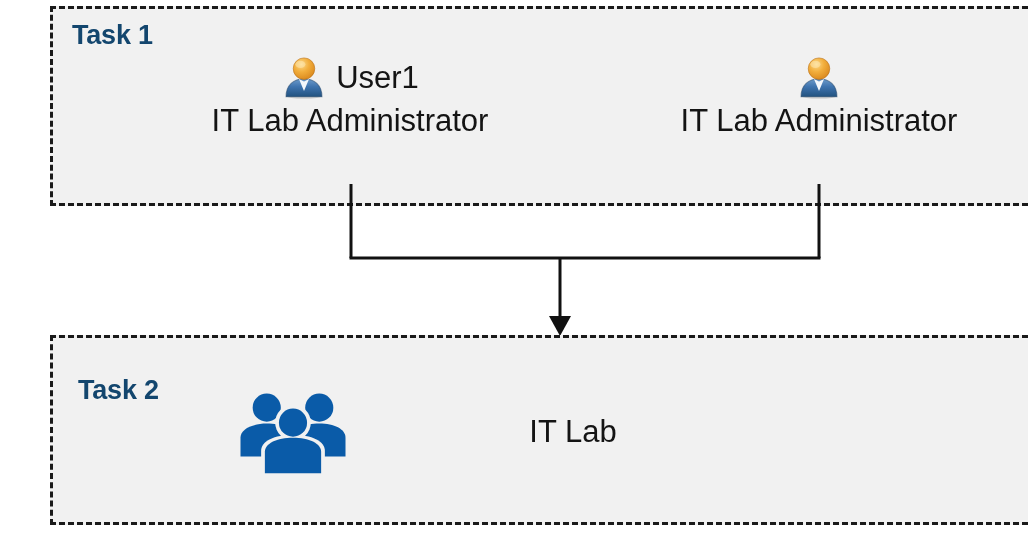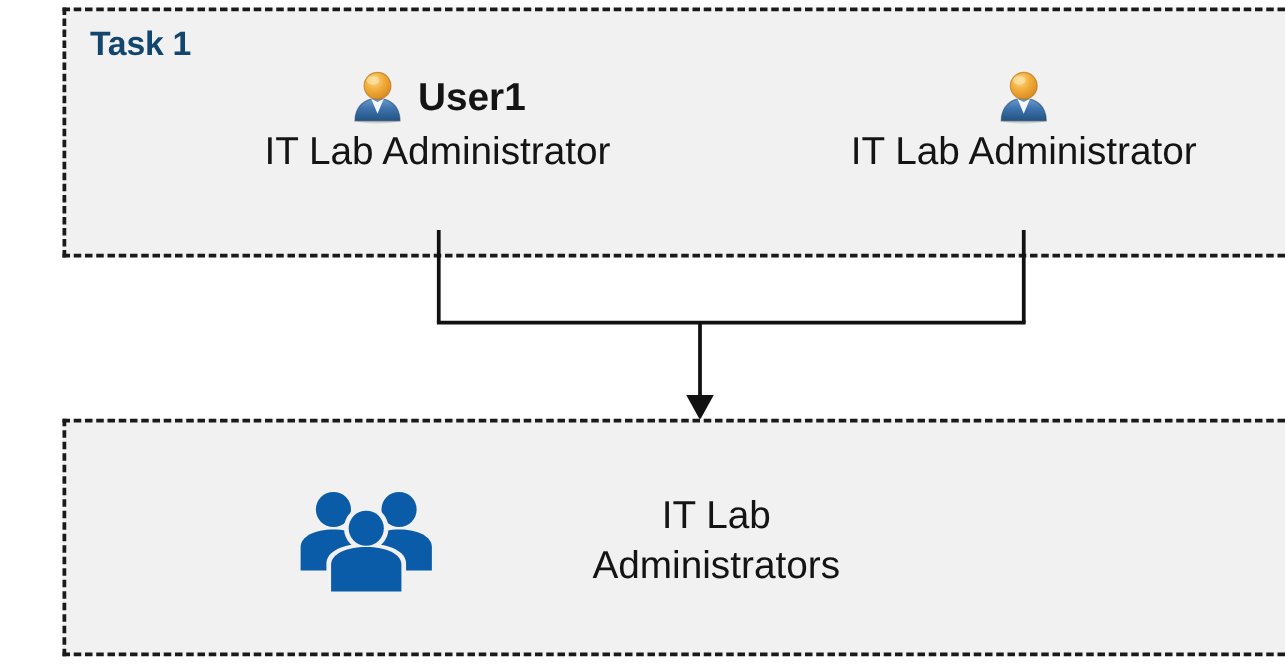--- a/index.html
+++ b/index.html
@@ -66,21 +66,20 @@
   }
   #person-user1  { left: 143px; top: 55px; }
   #person-guest  { left: 612px; top: 55px; }
 
   .person-top {
     display: flex;
     align-items: center;
     justify-content: center;
     gap: 9px;
     white-space: nowrap;
-    font-weight: bold;
   }
   .person-role { white-space: nowrap; }
 
   
   .user-icon {
     width: 46px;
     height: 46px;
     flex: 0 0 46px;
     display: block;
   }
@@ -185,35 +184,35 @@
 
   <svg id="connector">
     <line x1="309" y1="184" x2="309" y2="258" stroke="#111111" stroke-width="3"></line>
     <line x1="777" y1="184" x2="777" y2="258" stroke="#111111" stroke-width="3"></line>
     <line x1="307.5" y1="258" x2="778.5" y2="258" stroke="#111111" stroke-width="3"></line>
     <line x1="518" y1="258" x2="518" y2="322" stroke="#111111" stroke-width="3"></line>
     <polygon points="518,336 507,316 529,316" fill="#111111"></polygon>
   </svg>
 
   <div id="task2-box" class="task-box"></div>
+  <div id="task2-label" class="task-label">Task 2</div>
 
   <div id="group-row">
     <svg class="group-icon" viewBox="0 0 128 96">
 
       <circle cx="36" cy="22" r="15" fill="#0A5BA8"></circle>
       <path d="M8 74 L8 54 C8 45 20 39 36 39 C52 39 64 45 64 54 L64 74 Z" fill="#0A5BA8"></path>
 
       <circle cx="92" cy="22" r="15" fill="#0A5BA8"></circle>
       <path d="M64 74 L64 54 C64 45 76 39 92 39 C108 39 120 45 120 54 L120 74 Z" fill="#0A5BA8"></path>
 
       <circle cx="64" cy="38" r="19" fill="#F1F1F1"></circle>
       <path d="M30 94 L30 68 C30 58 44 51 64 51 C84 51 98 58 98 68 L98 94 Z" fill="#F1F1F1"></path>
 
       <circle cx="64" cy="38" r="15" fill="#0A5BA8"></circle>
       <path d="M34 92 L34 69 C34 60 47 54 64 54 C81 54 94 60 94 69 L94 92 Z" fill="#0A5BA8"></path>
     </svg>
     <div id="group-name">
       <div class="nowrap">IT Lab</div>
-      <div class="nowrap">Administrators</div>
     </div>
   </div>
 
 </div>
 
 </body></html>

